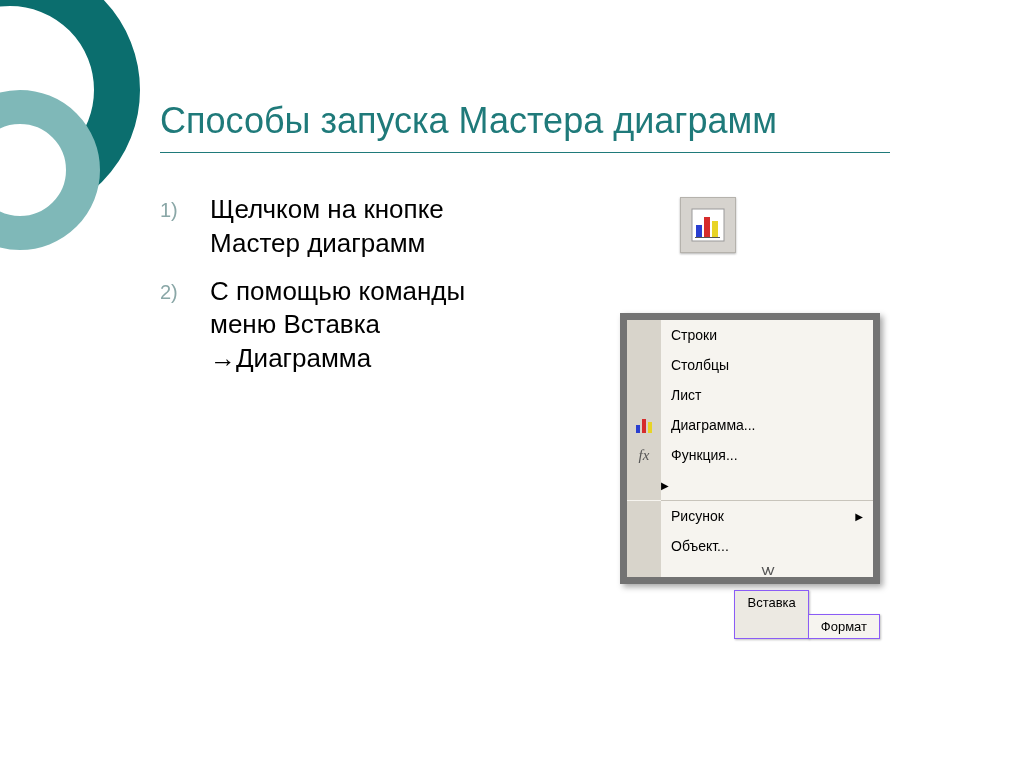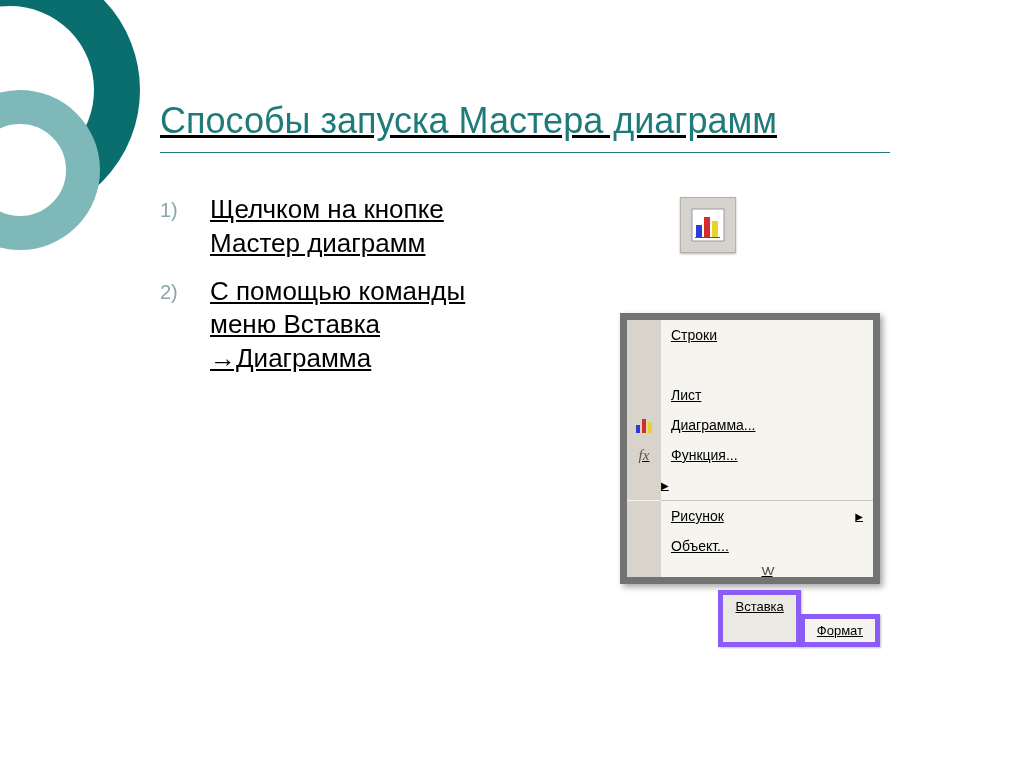--- a/index.html
+++ b/index.html
@@ -37,21 +37,20 @@
     border: 34px solid #7fb8b8;
     box-sizing: border-box;
     background: #fff;
   }
 
   .slide {
     position: relative;
     padding: 100px 80px 40px 160px;
     box-sizing: border-box;
     height: 100%;
-    text-decoration: underline;
   }
 
   h1 {
     color: #1f7a7a;
     font-weight: normal;
     font-size: 36px;
     margin: 0 0 10px 0;
   }
   .rule {
     height: 1px;
@@ -183,21 +182,21 @@
   .tabs {
     display: flex;
     margin-top: 6px;
     gap: 0;
     font-family: Tahoma, Arial, sans-serif;
     font-size: 13px;
     justify-content: flex-end;
   }
   .tabs .tab {
     padding: 4px 12px;
-    border: 5px solid #8b5cf6;
+    border: 1px solid #8b5cf6;
     background: #ece9e2;
     box-shadow: 1px 1px 2px rgba(0,0,0,.25);
   }
   .tabs .tab.front {
     background: #f6f4ef;
     position: relative;
     z-index: 2;
   }
   .tabs .tab + .tab { margin-left: -1px; margin-top: 24px; }
 </style>
@@ -240,20 +239,21 @@
 
       <div class="menu-wrap">
         <div class="menu">
 
           <div class="row">
             <div class="iconcol"></div>
             <span class="label">Строки</span>
           </div>
           <div class="row">
             <div class="iconcol"></div>
+            <span class="label">Столбцы</span>
           </div>
           <div class="row">
             <div class="iconcol"></div>
             <span class="label">Лист</span>
           </div>
           <div class="row">
             <div class="iconcol">
               <svg width="20" height="20" viewBox="0 0 20 20">
                 <rect x="2" y="10" width="4" height="8" fill="#2a3fd0"></rect>
                 <rect x="8" y="4" width="4" height="14" fill="#d62c2c"></rect>

